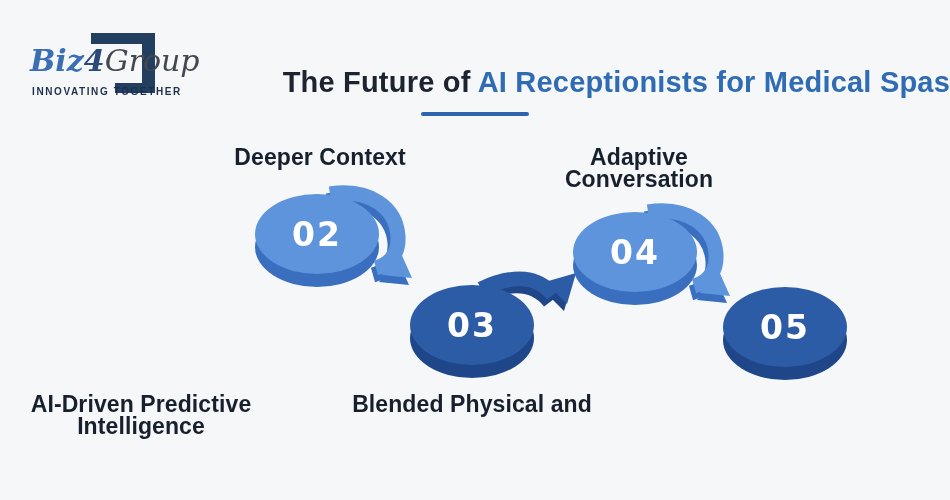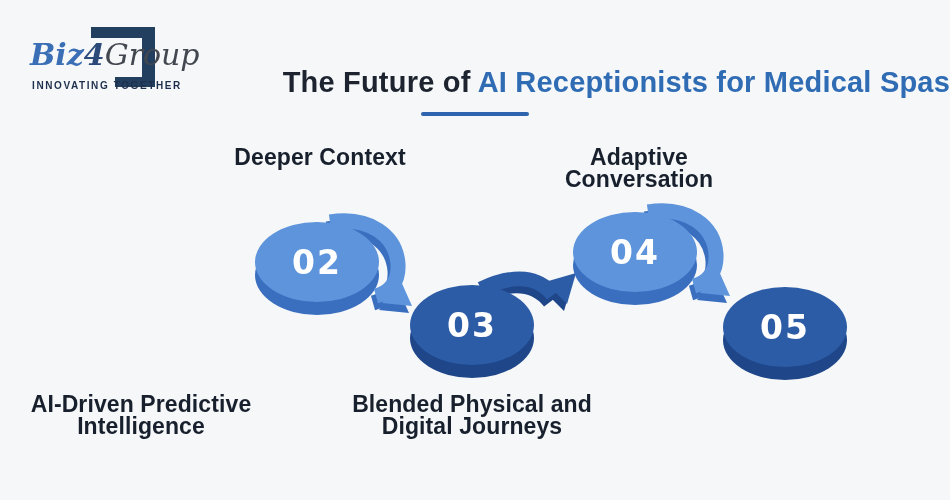--- a/index.html
+++ b/index.html
@@ -5,21 +5,21 @@
   html,body{margin:0;padding:0;}
   .stage{
     position:relative;
     width:950px;height:500px;
     background:#f5f7f9;
     overflow:hidden;
     font-family:"Liberation Sans", sans-serif;
   }
 
   
-  .logo{position:absolute;left:18px;top:10px;width:170px;height:95px;}
+  .logo{position:absolute;left:18px;top:16px;width:170px;height:95px;}
   .logo-bracket{position:absolute;left:0;top:0;}
   .logo-word{
     position:absolute;left:12px;top:28px;z-index:2;
     font-family:"DejaVu Serif", serif;font-style:italic;
     font-size:30px;line-height:34px;white-space:nowrap;
   }
   .logo-word .p1{color:#3a6eb5;font-weight:700;}
   .logo-word .p2{color:#2b4a7a;font-weight:700;}
   .logo-word .p3{color:#43474f;}
   .logo-tagline{
@@ -36,21 +36,21 @@
   }
   .title .hl{color:#2f6cb4;}
   .title-underline{
     position:absolute;left:421px;top:112px;
     width:108px;height:3.5px;background:#2e64ad;border-radius:2px;
   }
 
   
   .step{position:absolute;width:230px;height:160px;}
   .step-01{left:57px;top:244px;}
-  .step-02{left:222px;top:182px;}
+  .step-02{left:222px;top:154px;}
   .step-03{left:377px;top:245px;}
   .step-04{left:540px;top:172px;}
   .step-05{left:690px;top:247px;}
   .step svg{display:block;}
   .num{
     font-family:"DejaVu Sans", sans-serif;
     font-size:33px;font-weight:700;letter-spacing:2px;
     fill:#ffffff;
   }
 
@@ -141,19 +141,18 @@
 
   <div class="lbl lbl-01">
     <div>AI-Driven Predictive</div>
     <div>Intelligence</div>
   </div>
   <div class="lbl lbl-02">
     <div>Deeper Context</div>
   </div>
   <div class="lbl lbl-03">
     <div>Blended Physical and</div>
-    <div>Digital Journeys</div>
   </div>
   <div class="lbl lbl-04">
     <div>Adaptive Conversation</div>
   </div>
 
 </div>
 
 </body></html>

